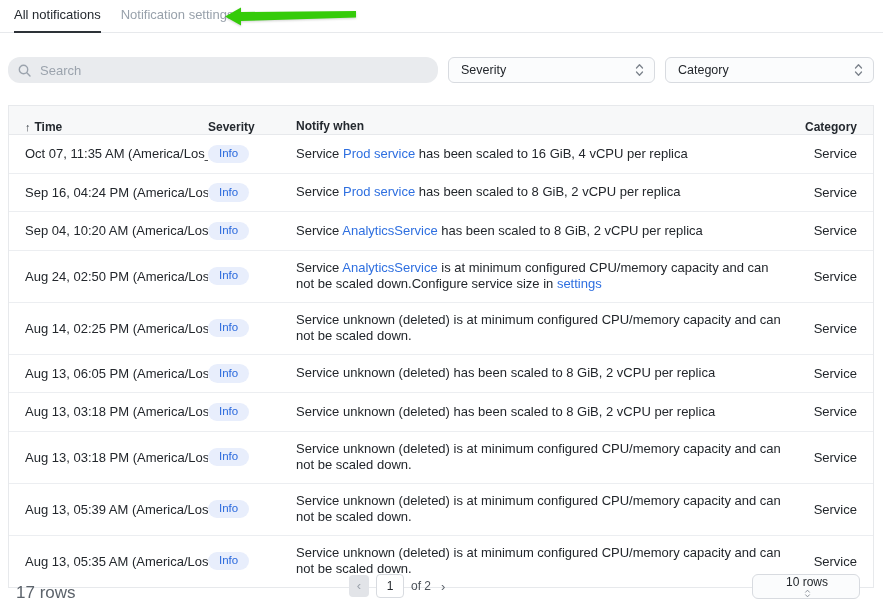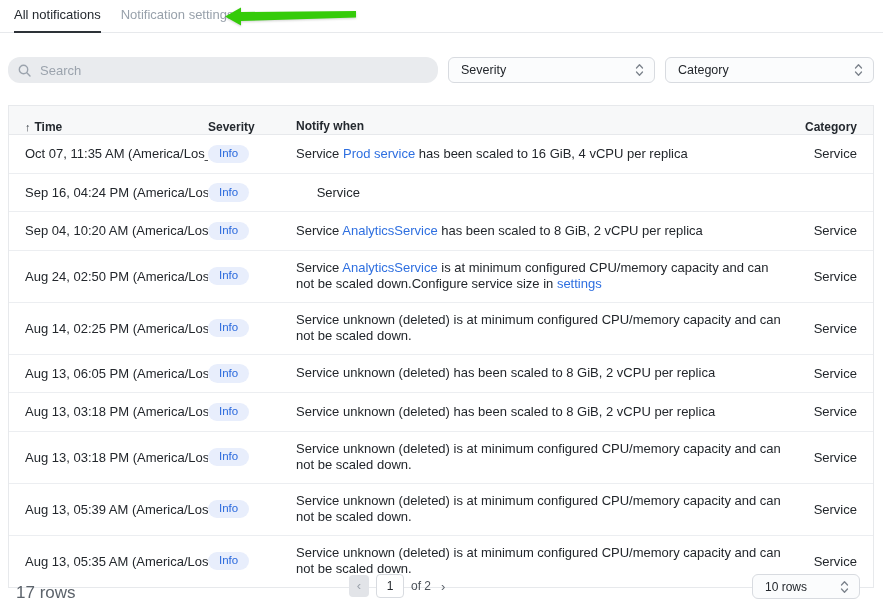--- a/index.html
+++ b/index.html
@@ -53,21 +53,21 @@
 
   
   .rowcount{position:absolute;left:16px;top:583px;font-size:17px;color:#5c636b;}
   .pager{position:absolute;left:349px;top:574px;display:flex;align-items:center;}
   .pg-prev{width:20px;height:22px;background:#e2e4e8;border:none;border-radius:4px;color:#9aa1aa;
            font-size:13px;line-height:20px;text-align:center;padding:0;cursor:default;}
   .pg-input{width:28px;height:24px;border:1px solid #d8dbe0;border-radius:4px;margin-left:7px;
             text-align:center;font-size:12px;font-family:inherit;color:#23272c;box-sizing:border-box;outline:none;}
   .pg-of{font-size:12px;color:#4b5158;margin-left:7px;}
   .pg-next{background:none;border:none;color:#5c636b;font-size:13px;margin-left:10px;padding:0;cursor:pointer;}
-  .sel-pagesize{top:574px;left:752px;width:108px;height:25px;font-size:12px;}
+  .sel-pagesize{top:574px;left:752px;width:108px;height:25px;font-size:12px;flex-direction:column;}
 </style>
 </head>
 <body>
 
 <div class="app">
 
   <div class="tabbar">
     <div class="tab active">All notifications</div>
     <div class="tab inactive">Notification settings</div>
   </div>
@@ -112,20 +112,21 @@
     <div id="tbody">
         <div class="trow">
           <div class="td c-time">Oct 07, 11:35 AM (America/Los_...</div>
           <div class="td c-sev"><span class="badge">Info</span></div>
           <div class="td c-notify">Service <a class="nlink">Prod service</a> has been scaled to 16 GiB, 4 vCPU per replica</div>
           <div class="td c-cat">Service</div>
         </div>
         <div class="trow">
           <div class="td c-time">Sep 16, 04:24 PM (America/Los_...</div>
           <div class="td c-sev"><span class="badge">Info</span></div>
+          <div class="td c-notify">Service <a class="nlink">Prod service</a> has been scaled to 8 GiB, 2 vCPU per replica</div>
           <div class="td c-cat">Service</div>
         </div>
         <div class="trow">
           <div class="td c-time">Sep 04, 10:20 AM (America/Los_...</div>
           <div class="td c-sev"><span class="badge">Info</span></div>
           <div class="td c-notify">Service <a class="nlink">AnalyticsService</a> has been scaled to 8 GiB, 2 vCPU per replica</div>
           <div class="td c-cat">Service</div>
         </div>
         <div class="trow">
           <div class="td c-time">Aug 24, 02:50 PM (America/Los_...</div>

